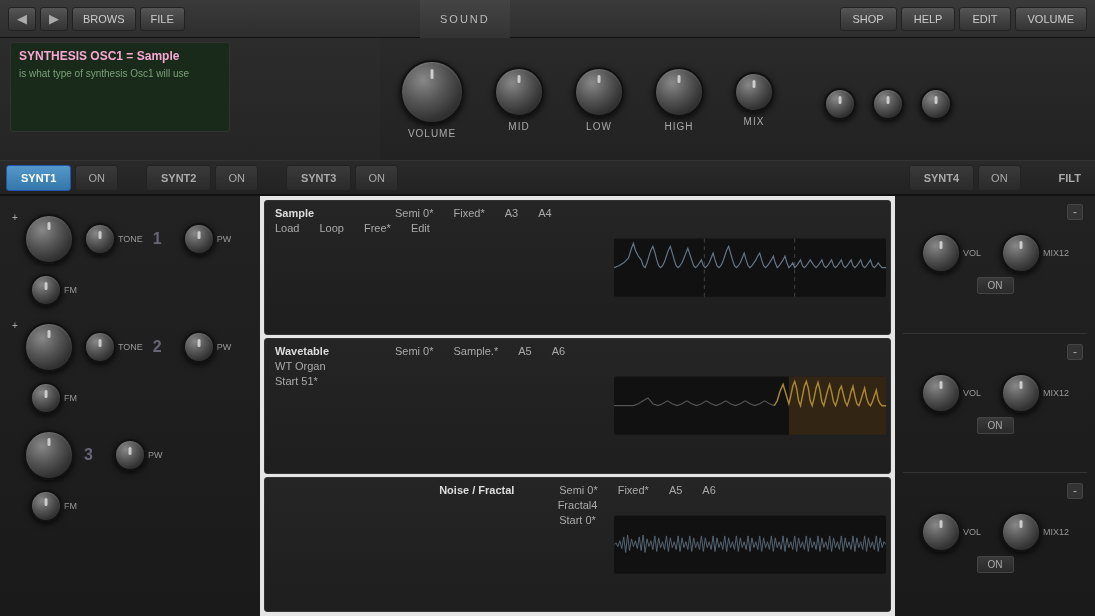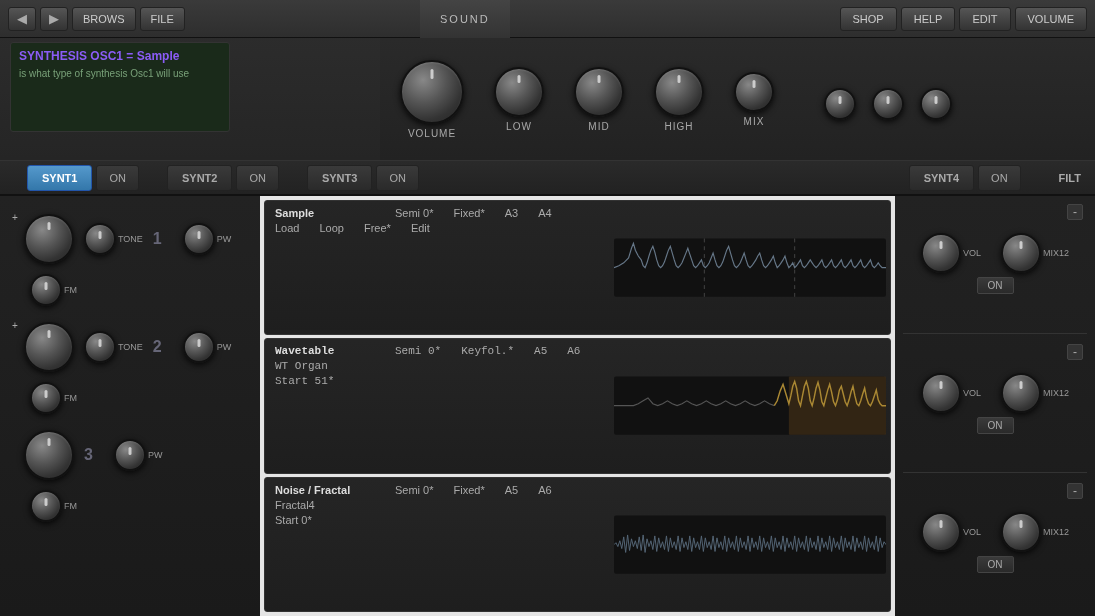--- a/index.html
+++ b/index.html
@@ -73,21 +73,21 @@
       width: 220px; height: 90px;
       background: #1a2a1a;
       border: 1px solid #333;
       border-radius: 3px;
       padding: 6px 8px;
       color: #8aba8a;
       font-size: 11px;
     }
     .info-title {
       font-size: 12px; font-weight: bold;
-      color: #8b5cf6;
+      color: #f9a8d4;
       margin-bottom: 4px;
     }
     .info-desc {
       font-size: 10px; color: #78a078;
       line-height: 1.4;
     }
 
     
     .synt-row {
       position: absolute;
@@ -105,21 +105,20 @@
       height: 26px; padding: 0 14px;
       border-radius: 3px;
       display: flex; align-items: center;
       font-size: 11px; cursor: pointer;
       font-weight: bold;
     }
     .synt-tab.active {
       background: linear-gradient(180deg, #5599cc 0%, #3377aa 100%);
       color: #fff;
       border: 1px solid #2255aa;
-      margin-left: 21px;
     }
     .synt-tab.inactive {
       background: linear-gradient(180deg, #3a3a3a 0%, #2a2a2a 100%);
       color: #aaa;
       border: 1px solid #222;
     }
     .on-btn {
       height: 26px; padding: 0 12px;
       background: linear-gradient(180deg, #3a3a3a 0%, #2a2a2a 100%);
       border: 1px solid #222;
@@ -307,26 +306,26 @@
   <div style="position:absolute; top:38px; left:380px; right:0; bottom:0; display:flex; align-items:center; padding:0 20px; gap:30px; background:linear-gradient(180deg,#2a2a2a,#222);">
 
     <div class="knob-group">
       <div class="knob knob-lg"></div>
       <div class="knob-label">VOLUME</div>
     </div>
 
 
     <div class="knob-group">
       <div class="knob knob-md"></div>
-      <div class="knob-label">LOW</div>
+      <div class="knob-label">MID</div>
     </div>
 
     <div class="knob-group">
       <div class="knob knob-md"></div>
-      <div class="knob-label">MID</div>
+      <div class="knob-label">LOW</div>
     </div>
 
     <div class="knob-group">
       <div class="knob knob-md"></div>
       <div class="knob-label">HIGH</div>
     </div>
 
     <div class="knob-group">
       <div class="knob knob-sm"></div>
       <div class="knob-label">MIX</div>
@@ -464,25 +463,25 @@
           182,28 184,25 186,30 188,28 190,25 192,22 194,28 196,30 198,28
           200,25 202,22 204,25 206,28 208,30 210,28 212,25 214,22 216,28
           218,30 220,28 222,25 224,22 226,28 228,30 230,28 232,25 234,22
           236,28 238,30 240,28 242,25 244,22 246,28 248,30 250,28 252,25
           254,22 256,28 258,30 260,28 262,25 264,22 266,28 268,30 270,28 272,25 274,28 276,30 278,30 280,30
         " fill="none" stroke="#667788" stroke-width="1.2"></polyline>
       </svg>
     </div>
   </div>
 
-  <div class="synth-module" style="flex:1;font-family:Liberation Mono, monospace;">
+  <div class="synth-module" style="flex:1;">
     <div class="module-row1">
       <span class="module-name">Wavetable</span>
       <span class="module-param">Semi 0*</span>
-      <span class="module-param">Keyfol.*</span>
+      <span class="module-param">Sample.*</span>
       <span class="module-param">A5</span>
       <span class="module-param">A6</span>
     </div>
     <div class="module-row2">
       <span>WT Organ</span>
     </div>
     <div class="module-row2">
       <span>Start 51*</span>
     </div>
 
@@ -500,21 +499,21 @@
           206,22 208,12 210,6 212,14 214,26 216,30
           218,22 220,14 222,8 224,16 226,26 228,30
           230,24 232,14 234,10 236,18 238,26 240,30
           242,24 244,16 246,10 248,20 250,28 252,30
           254,25 256,18 258,12 260,22 262,28 264,30
           266,26 268,20 270,14 272,24 274,28 276,30 278,30 280,30" fill="none" stroke="#aa8833" stroke-width="1.5"></polyline>
       </svg>
     </div>
   </div>
 
-  <div class="synth-module" style="flex:1;">
+  <div class="synth-module" style="flex:1;align-items:center;">
     <div class="module-row1">
       <span class="module-name">Noise / Fractal</span>
       <span class="module-param">Semi 0*</span>
       <span class="module-param">Fixed*</span>
       <span class="module-param">A5</span>
       <span class="module-param">A6</span>
     </div>
     <div class="module-row2">
       <span>Fractal4</span>
     </div>

